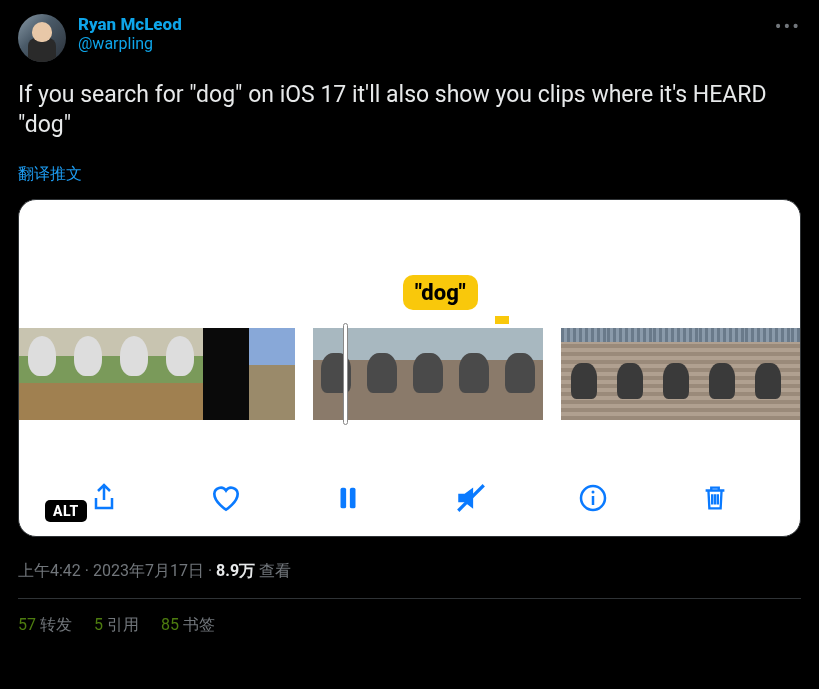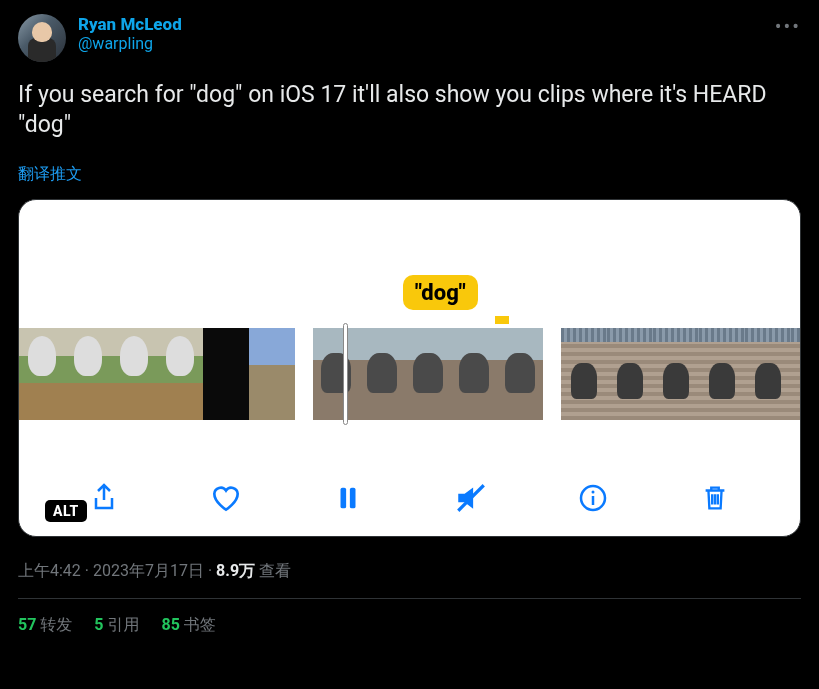--- a/index.html
+++ b/index.html
@@ -197,21 +197,21 @@
     border: none;
     border-top: 1px solid #2f3336;
   }
   .stats {
     display: flex;
     gap: 22px;
     padding: 16px 0 0 0;
     font-size: 16px;
     color: #71767b;
   }
-  .stats span b { color: #22c55e; font-weight: 700; }
+  .stats span b { color: #4d7c0f; font-weight: 400; }
 </style>
 </head>
 <body>
 
 <div class="tweet">
   <div class="header">
     <div class="avatar"></div>
     <div class="names">
       <div class="display-name">Ryan McLeod</div>
       <div class="handle">@warpling</div>

